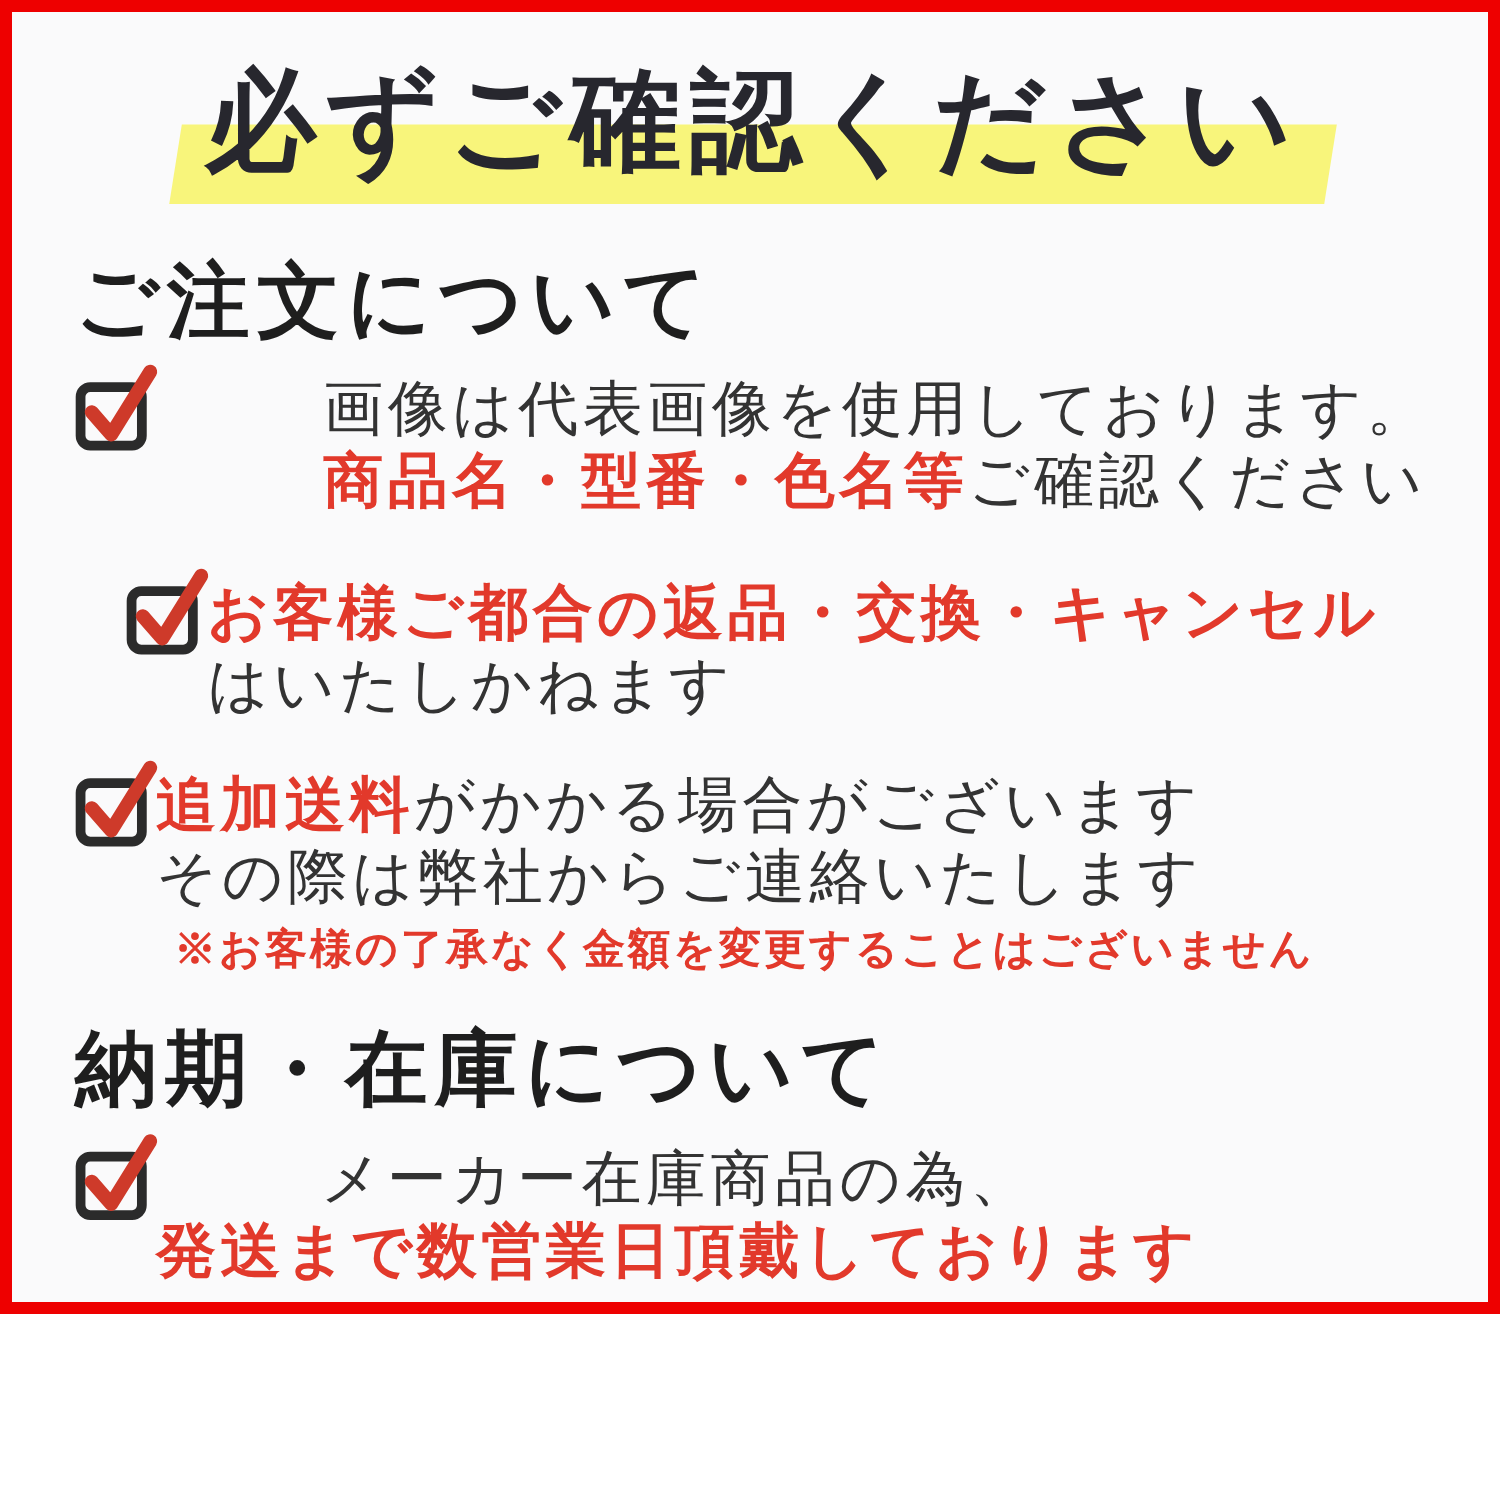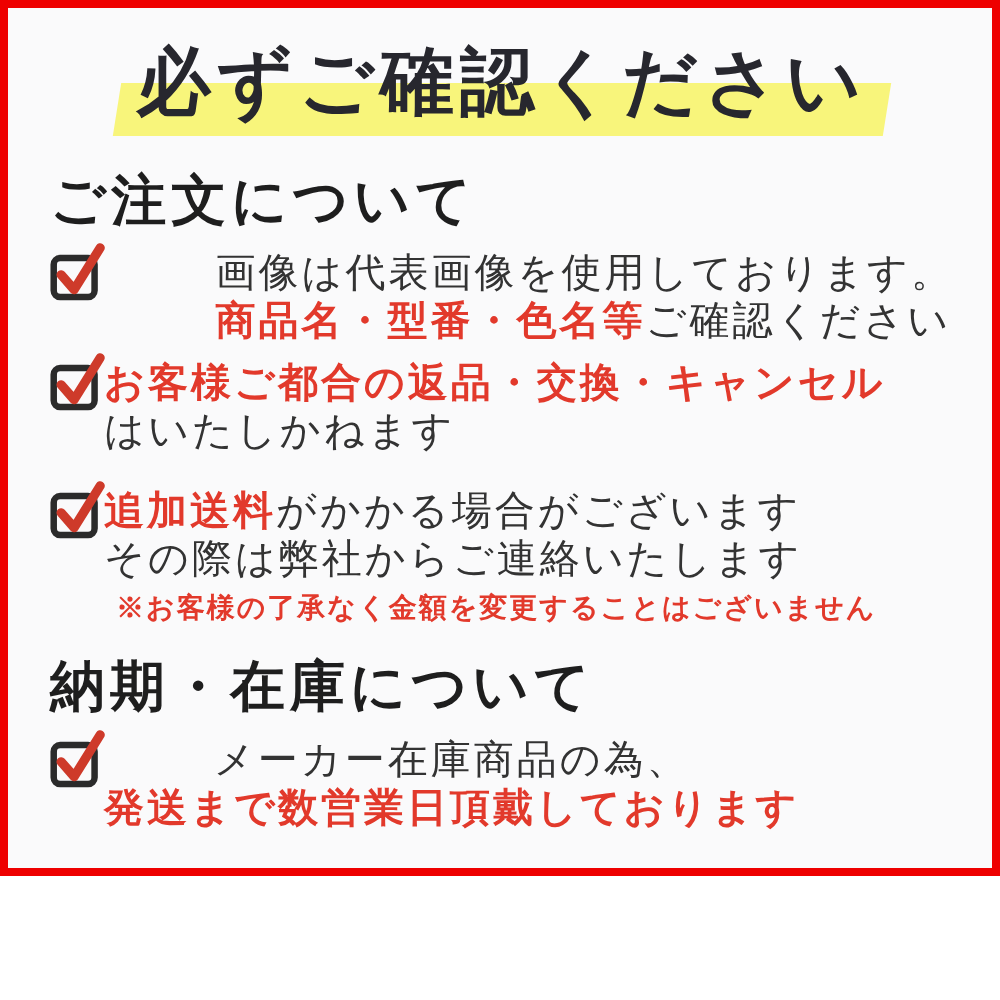--- a/index.html
+++ b/index.html
@@ -47,21 +47,21 @@
     color: #1e1e1e;
     margin: 40px 0 0 0;
     line-height: 1.18;
     white-space: nowrap;
   }
   .sec.sec2 { margin-top: 30px; }
 
   
   .item { display: flex; align-items: flex-start; }
   .item.g1 { margin-top: 15px; justify-content: space-between; }
-  .item.g2 { margin-top: 14px; }
+  .item.g2 { margin-top: 40px; justify-content: center; }
   .item.g3 { margin-top: 32px; }
   .item.g4 { margin-top: 16px; text-align: center; }
   .item.g5 { margin-top: 28px; }
 
   .cb {
     width: 52px; height: 58px;
     flex: 0 0 auto;
     margin: -6px 2px 0 0;
     overflow: visible;
   }

